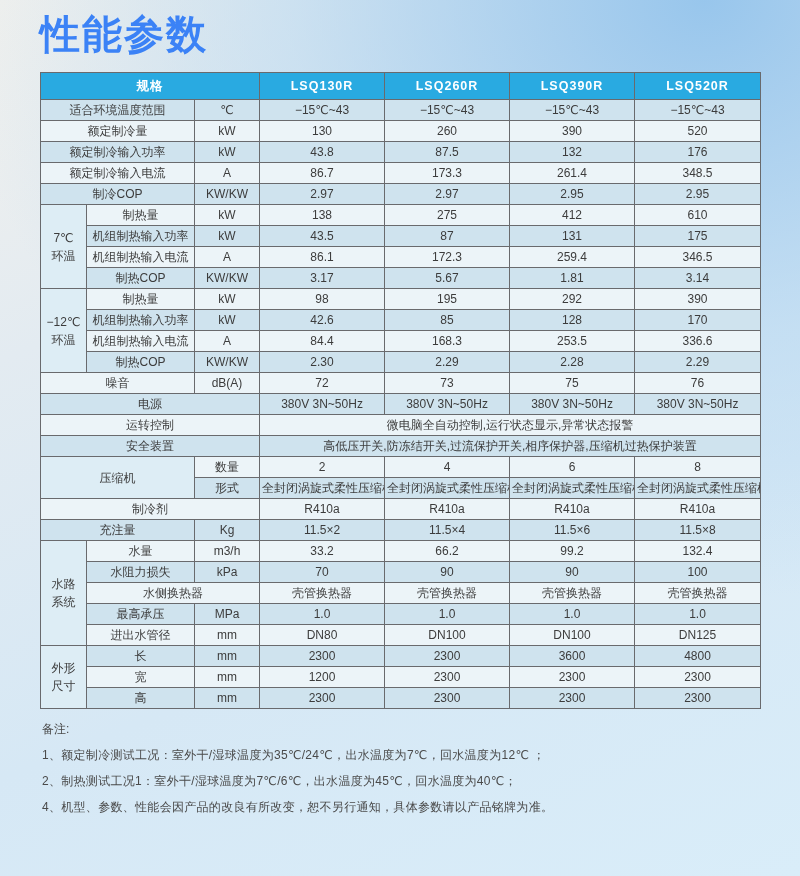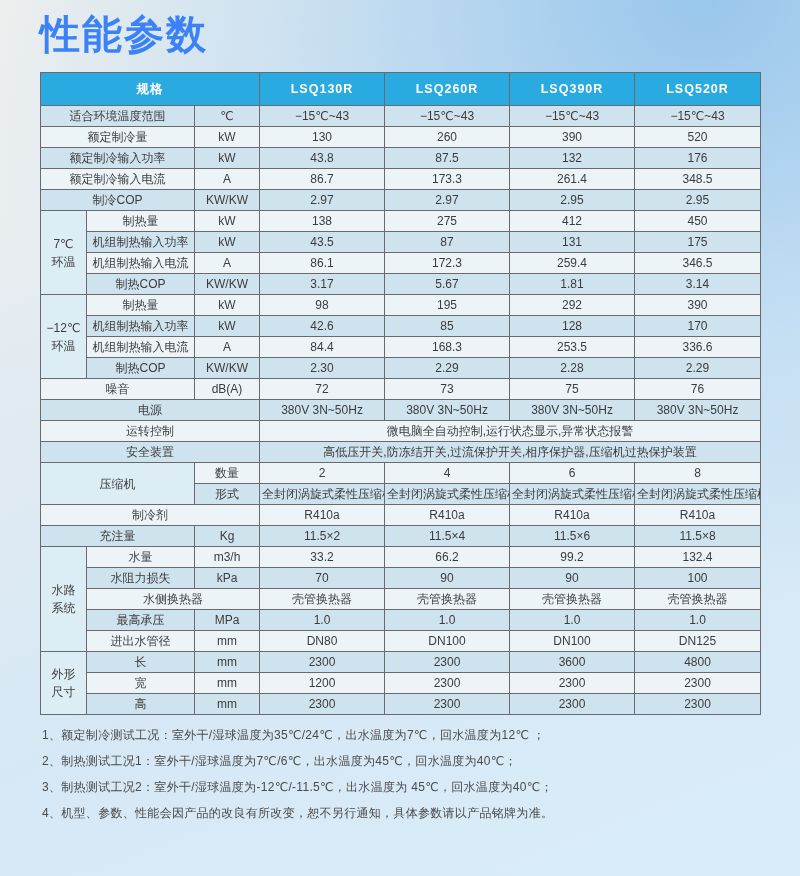--- a/index.html
+++ b/index.html
@@ -45,21 +45,21 @@
     height: 21px;
     padding: 0 2px;
     overflow: hidden;
     white-space: nowrap;
   }
   table.spec thead th {
     background: #29aae1;
     color: #ffffff;
     font-weight: 600;
     font-size: 12.5px;
-    height: 33px;
+    height: 27px;
     letter-spacing: 1px;
   }
   tr.r-b > td { background: #cfe3ee; }
   tr.r-w > td { background: #ecf4f8; }
   td.grp {
     background: #ddedf5 !important;
     white-space: pre-line !important;
     line-height: 1.5;
     color: #3c3c3c;
   }
@@ -138,21 +138,21 @@
       </tr>
 
       <tr class="r-w">
         <td class="grp" rowspan="4">7℃
 环温</td>
         <td>制热量</td>
         <td>kW</td>
         <td>138</td>
         <td>275</td>
         <td>412</td>
-        <td>450</td>
+        <td>610</td>
       </tr>
       <tr class="r-b">
         <td>机组制热输入功率</td>
         <td>kW</td>
         <td>43.5</td>
         <td>87</td>
         <td>131</td>
         <td>175</td>
       </tr>
       <tr class="r-w">
@@ -327,19 +327,19 @@
         <td>mm</td>
         <td>2300</td>
         <td>2300</td>
         <td>2300</td>
         <td>2300</td>
       </tr>
     </tbody>
   </table>
 
   <div class="notes">
+    <div class="notes-label">备注:</div>
     <div class="note-item">1、额定制冷测试工况：室外干/湿球温度为35℃/24℃，出水温度为7℃，回水温度为12℃ ；</div>
     <div class="note-item">2、制热测试工况1：室外干/湿球温度为7℃/6℃，出水温度为45℃，回水温度为40℃；</div>
-    <div class="note-item">3、制热测试工况2：室外干/湿球温度为-12℃/-11.5℃，出水温度为 45℃，回水温度为40℃；</div>
     <div class="note-item">4、机型、参数、性能会因产品的改良有所改变，恕不另行通知，具体参数请以产品铭牌为准。</div>
   </div>
 
 </div>
 
 </body></html>

